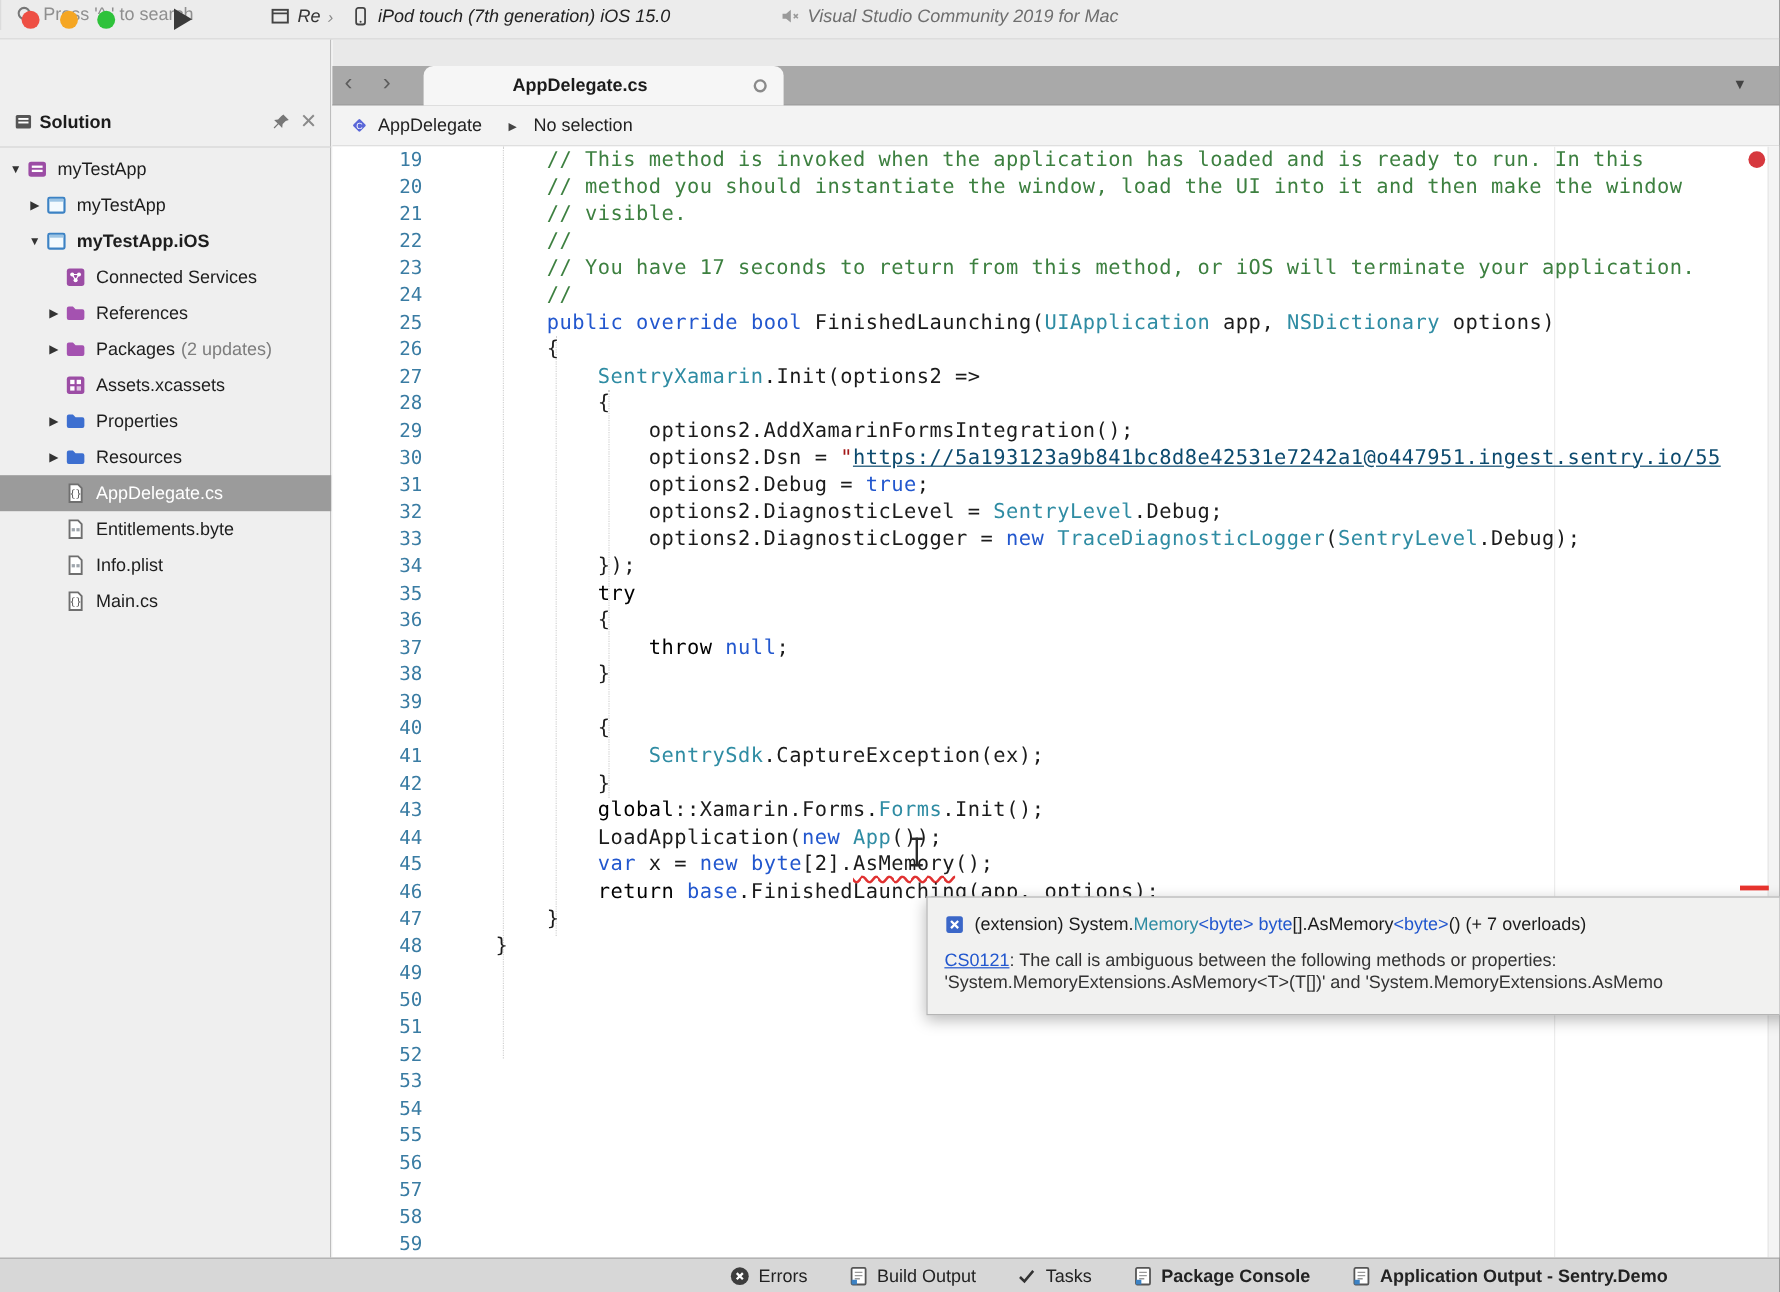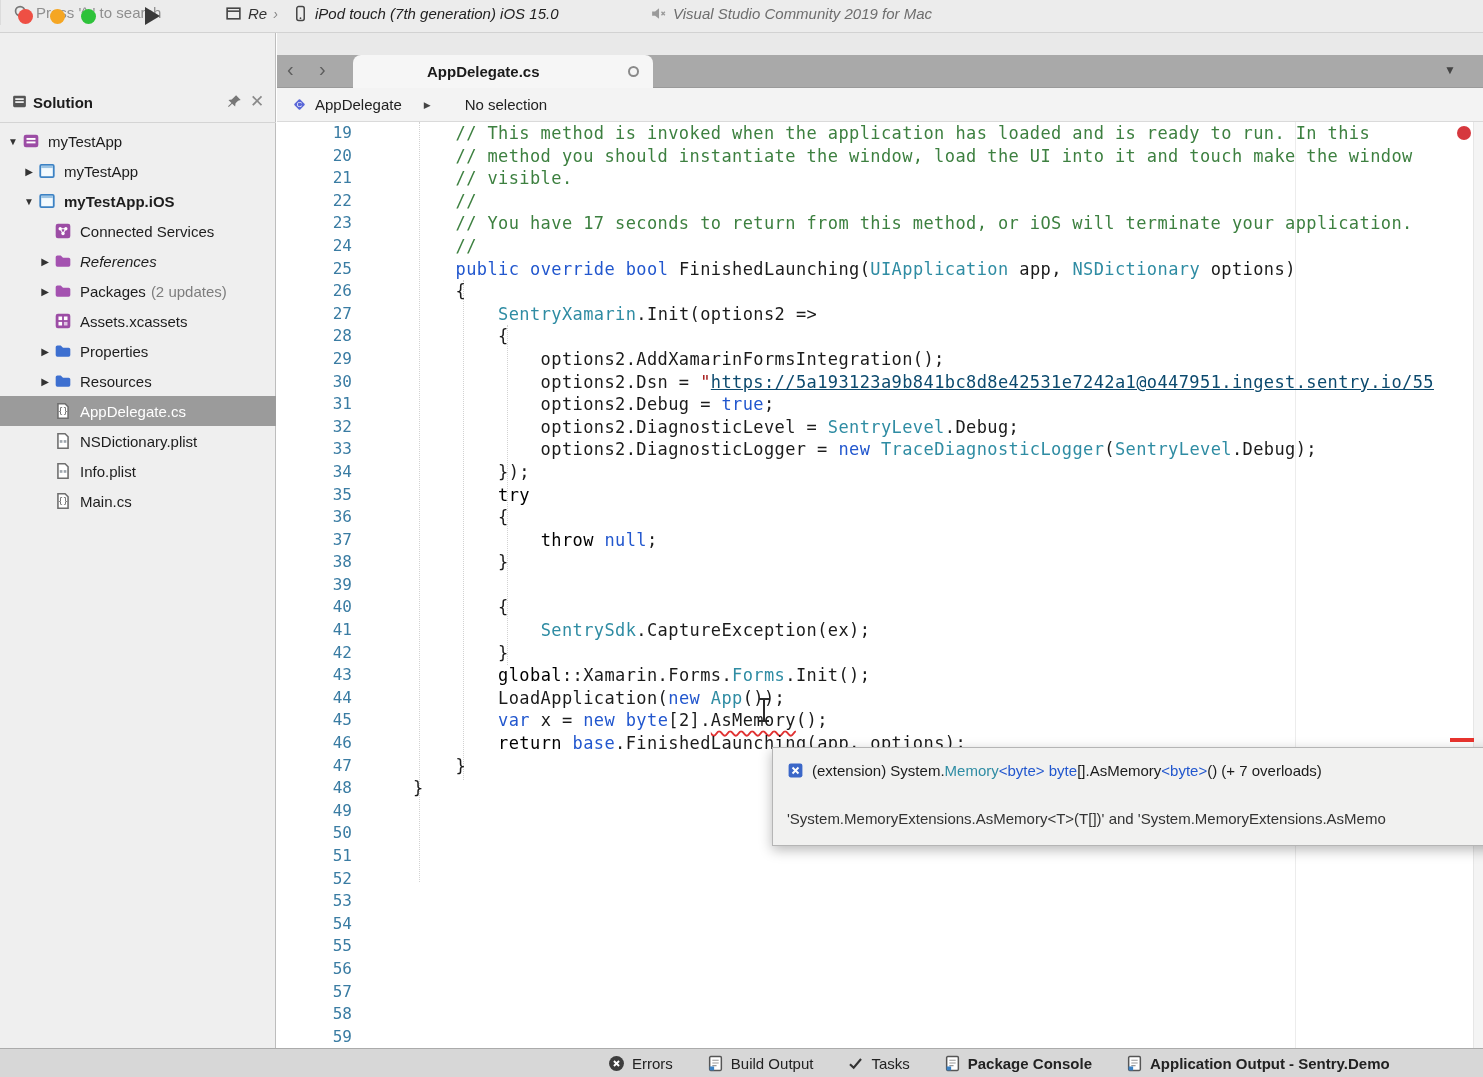--- a/index.html
+++ b/index.html
@@ -48,21 +48,21 @@
   .tab{position:absolute;left:76px;top:0;width:300px;height:33px;background:#f6f6f6;
     border-radius:8px 8px 0 0;display:flex;align-items:center;padding:0 14px;}
   .tab-label{font-size:15px;font-weight:700;color:#1b1b1b;margin-left:60px;}
   .tab-circle{margin-left:auto;width:11px;height:11px;border:2px solid #8a8a8a;border-radius:50%;}
   .tab-dd{position:absolute;left:1167px;top:8px;font-size:12px;color:#444;}
   .breadcrumb{position:absolute;left:0;top:55px;width:1206px;height:34px;background:#f3f3f3;
     border-bottom:1px solid #dadada;display:flex;align-items:center;font-size:15px;color:#222;}
   .bc-icon{margin-left:14px;width:17px;height:17px;}
   .bc-name{margin-left:7px;text-align:center;}
   .bc-sep{margin-left:22px;font-size:9px;color:#444;}
-  .bc-sel{margin-left:34px;}
+  .bc-sel{margin-left:14px;}
   
   .code-area{position:absolute;left:0;top:89px;width:1206px;height:926px;background:#fff;overflow:hidden;}
   .guide{position:absolute;width:0;border-left:1px dotted #d2d2d2;}
   .ruler{position:absolute;left:1018px;top:0;height:926px;width:1px;background:#ececec;}
   .ovstrip{position:absolute;left:1196px;top:0;width:10px;height:926px;background:#f4f4f4;border-left:1px solid #e6e6e6;}
   .code-line{position:relative;height:22.6px;line-height:22.6px;white-space:pre;
     font-family:"DejaVu Sans Mono",monospace;}
   .ln{position:absolute;left:0;top:0;width:75px;text-align:right;color:#3a7ca3;font-size:16px;}
   .ct{position:absolute;left:136px;top:0;font-size:17px;letter-spacing:0.4px;}
   .c-c{color:#3d8040;text-align:right;}
@@ -203,21 +203,21 @@
           </span>
           <span class="tr-label" style="left: 80px;">Connected Services</span>
         </div>
         <div class="tree-row">
           <span class="tr-arrow" style="left: 38px;">▶</span>
           <span class="tr-icon" style="left: 54px;">
             <svg viewBox="0 0 16 16">
               <path d="M1.5 4.5 Q1.5 3 3 3 H6 L8 5 H13 Q14.5 5 14.5 6.5 V11.5 Q14.5 13 13 13 H3 Q1.5 13 1.5 11.5 Z" fill="#a452b0"></path>
             </svg>
           </span>
-          <span class="tr-label" style="left: 80px; font-style: italic;">References</span>
+          <span class="tr-label" style="left: 80px;">References</span>
         </div>
         <div class="tree-row">
           <span class="tr-arrow" style="left: 38px;">▶</span>
           <span class="tr-icon" style="left: 54px;">
             <svg viewBox="0 0 16 16">
               <path d="M1.5 4.5 Q1.5 3 3 3 H6 L8 5 H13 Q14.5 5 14.5 6.5 V11.5 Q14.5 13 13 13 H3 Q1.5 13 1.5 11.5 Z" fill="#a452b0"></path>
             </svg>
           </span>
           <span class="tr-label" style="left: 80px;">Packages<span class="tr-suffix">(2 updates)</span></span>
         </div>
@@ -261,21 +261,21 @@
           <span class="tr-label" style="left: 80px;">AppDelegate.cs</span>
         </div>
         <div class="tree-row">
           <span class="tr-icon" style="left: 54px;">
             <svg viewBox="0 0 16 16">
               <path d="M3.5 1.5 H9.8 L12.5 4.2 V14.5 H3.5 Z" fill="#fff" stroke="#6f6f6f" stroke-width="1.4"></path>
               <rect x="5.1" y="7.2" width="2.4" height="2.4" fill="#9fa6ad"></rect>
               <rect x="8.6" y="7.2" width="2.4" height="2.4" fill="#9fa6ad"></rect>
             </svg>
           </span>
-          <span class="tr-label" style="left: 80px;">NSDictionary.plist</span>
+          <span class="tr-label" style="left: 80px;">Entitlements.byte</span>
         </div>
         <div class="tree-row">
           <span class="tr-icon" style="left: 54px;">
             <svg viewBox="0 0 16 16">
               <path d="M3.5 1.5 H9.8 L12.5 4.2 V14.5 H3.5 Z" fill="#fff" stroke="#6f6f6f" stroke-width="1.4"></path>
               <rect x="5.1" y="7.2" width="2.4" height="2.4" fill="#9fa6ad"></rect>
               <rect x="8.6" y="7.2" width="2.4" height="2.4" fill="#9fa6ad"></rect>
             </svg>
           </span>
           <span class="tr-label" style="left: 80px;">Info.plist</span>
@@ -313,21 +313,21 @@
       <span class="bc-sep">▶</span>
       <span class="bc-sel">No selection</span>
     </div>
     <div class="code-area">
       <div class="guide" style="left:142px;top:0;height:760px;"></div>
       <div class="guide" style="left:186px;top:158px;height:500px;"></div>
       <div class="guide" style="left:230px;top:203px;height:340px;"></div>
       <div class="ruler"></div>
       <div id="code-lines">
           <div class="code-line"><span class="ln">19</span><span class="ct"><span class="c-c">    // This method is invoked when the application has loaded and is ready to run. In this</span></span></div>
-          <div class="code-line"><span class="ln">20</span><span class="ct"><span class="c-c">    // method you should instantiate the window, load the UI into it and touch make the window</span></span></div>
+          <div class="code-line"><span class="ln">20</span><span class="ct"><span class="c-c">    // method you should instantiate the window, load the UI into it and then make the window</span></span></div>
           <div class="code-line"><span class="ln">21</span><span class="ct"><span class="c-c">    // visible.</span></span></div>
           <div class="code-line"><span class="ln">22</span><span class="ct"><span class="c-c">    //</span></span></div>
           <div class="code-line"><span class="ln">23</span><span class="ct"><span class="c-c">    // You have 17 seconds to return from this method, or iOS will terminate your application.</span></span></div>
           <div class="code-line"><span class="ln">24</span><span class="ct"><span class="c-c">    //</span></span></div>
           <div class="code-line"><span class="ln">25</span><span class="ct"><span class="c-n">    </span><span class="c-k">public</span><span class="c-n"> </span><span class="c-k">override</span><span class="c-n"> </span><span class="c-k">bool</span><span class="c-n"> FinishedLaunching(</span><span class="c-t">UIApplication</span><span class="c-n"> app, </span><span class="c-t">NSDictionary</span><span class="c-n"> options)</span></span></div>
           <div class="code-line"><span class="ln">26</span><span class="ct"><span class="c-n">    {</span></span></div>
           <div class="code-line"><span class="ln">27</span><span class="ct"><span class="c-n">        </span><span class="c-t">SentryXamarin</span><span class="c-n">.Init(options2 =&gt;</span></span></div>
           <div class="code-line"><span class="ln">28</span><span class="ct"><span class="c-n">        {</span></span></div>
           <div class="code-line"><span class="ln">29</span><span class="ct"><span class="c-n">            options2.AddXamarinFormsIntegration();</span></span></div>
           <div class="code-line"><span class="ln">30</span><span class="ct"><span class="c-n">            options2.Dsn = </span><span class="c-s">"</span><span class="c-u">https://5a193123a9b841bc8d8e42531e7242a1@o447951.ingest.sentry.io/55</span></span></div>
@@ -371,20 +371,23 @@
   <div class="tooltip">
     <div class="tt-row1">
       <span class="icon16">
           <svg viewBox="0 0 16 16">
             <rect x="1.5" y="1.5" width="13" height="13" rx="2" fill="#3b67c8"></rect>
             <path d="M5.2 5.2 L10.8 10.8 M10.8 5.2 L5.2 10.8" stroke="#fff" stroke-width="1.8"></path>
           </svg>
         </span>
       <span id="tt-sig"><span class="c-n">(extension) System.</span><span class="c-t">Memory</span><span class="c-k">&lt;byte&gt;</span><span class="c-n"> </span><span class="c-k">byte</span><span class="c-n">[].AsMemory</span><span class="c-k">&lt;byte&gt;</span><span class="c-n">() (+ 7 overloads)</span></span>
     </div>
+    <div class="tt-row2">
+      <span class="c-l">CS0121</span><span>: The call is ambiguous between the following methods or properties:</span>
+    </div>
     <div class="tt-row3">'System.MemoryExtensions.AsMemory&lt;T&gt;(T[])' and 'System.MemoryExtensions.AsMemo</div>
   </div>
 
   <div class="bottombar">
       <span class="bb-item">
         <span class="icon16">
           <svg viewBox="0 0 16 16">
             <circle cx="8" cy="8" r="7" fill="#3d3d3d"></circle>
             <path d="M5.6 5.6 L10.4 10.4 M10.4 5.6 L5.6 10.4" stroke="#fff" stroke-width="1.8"></path>
           </svg>

